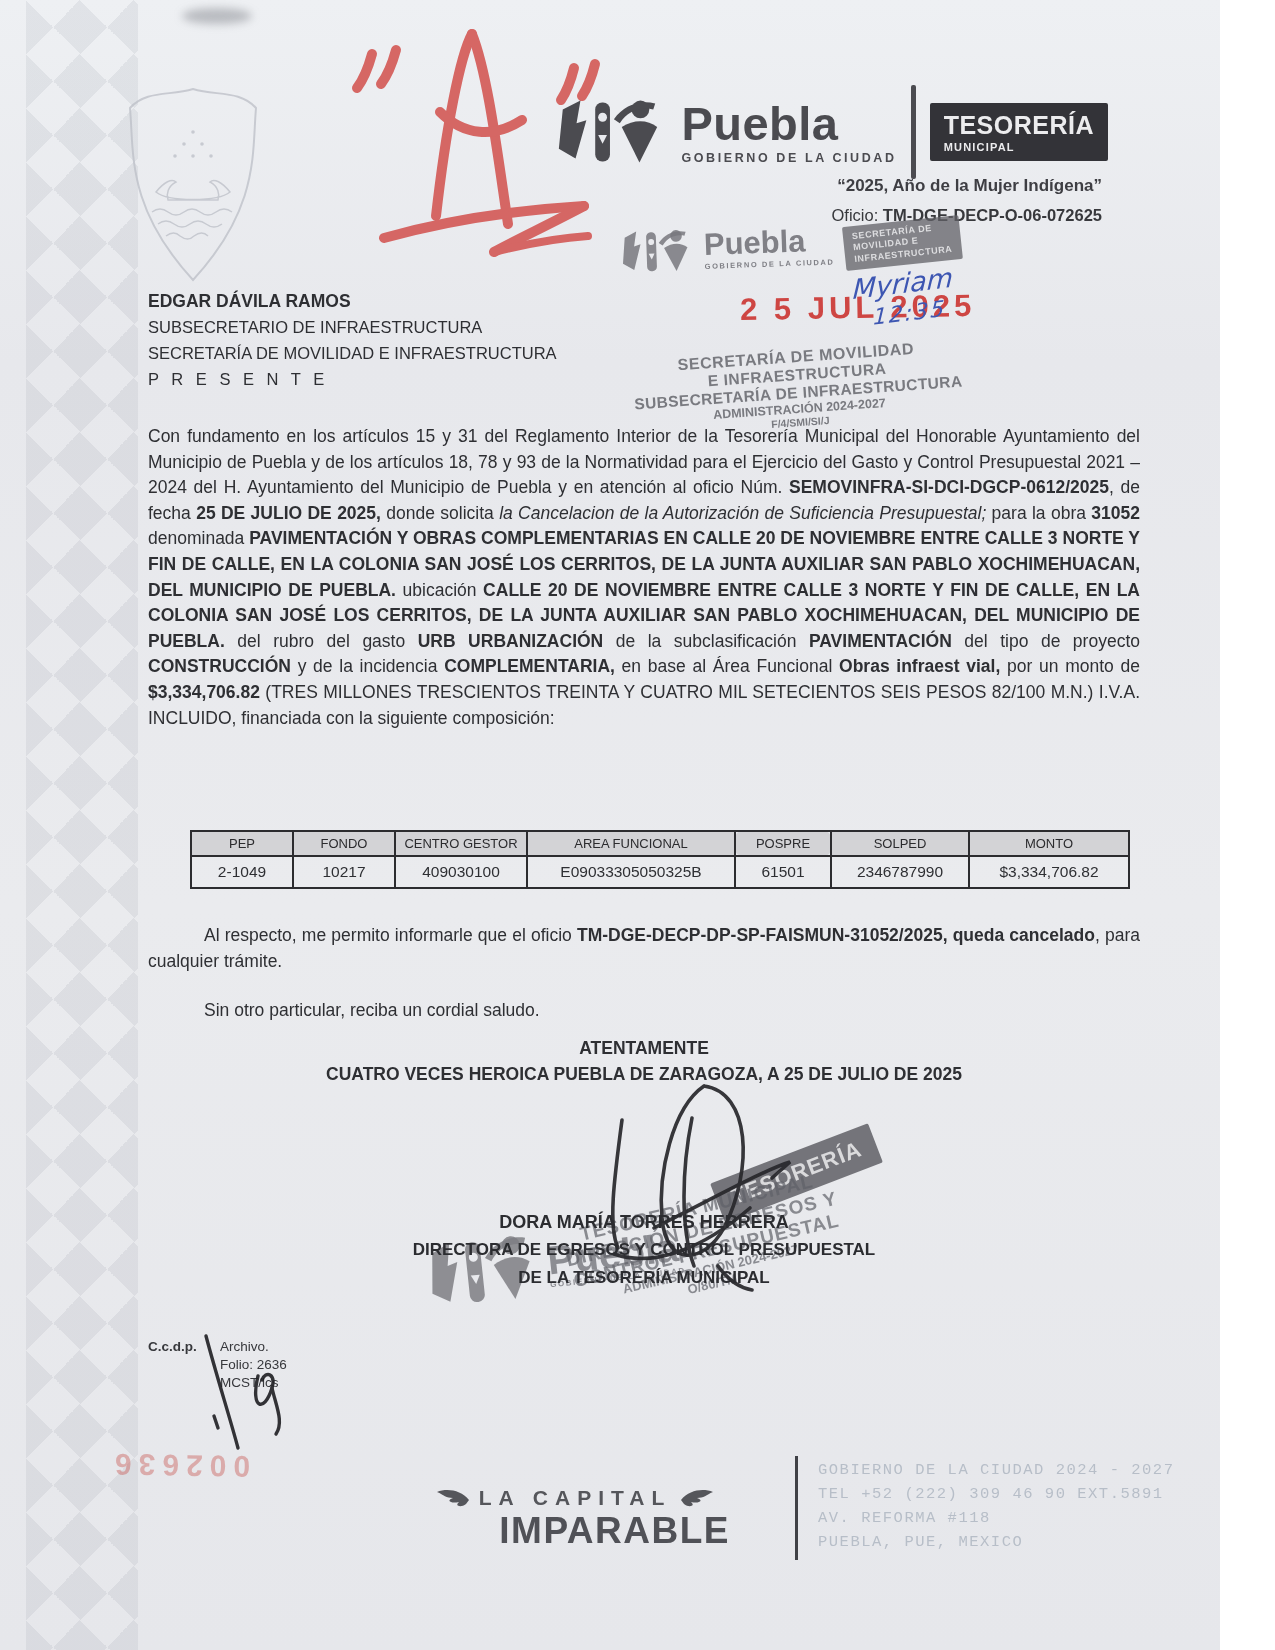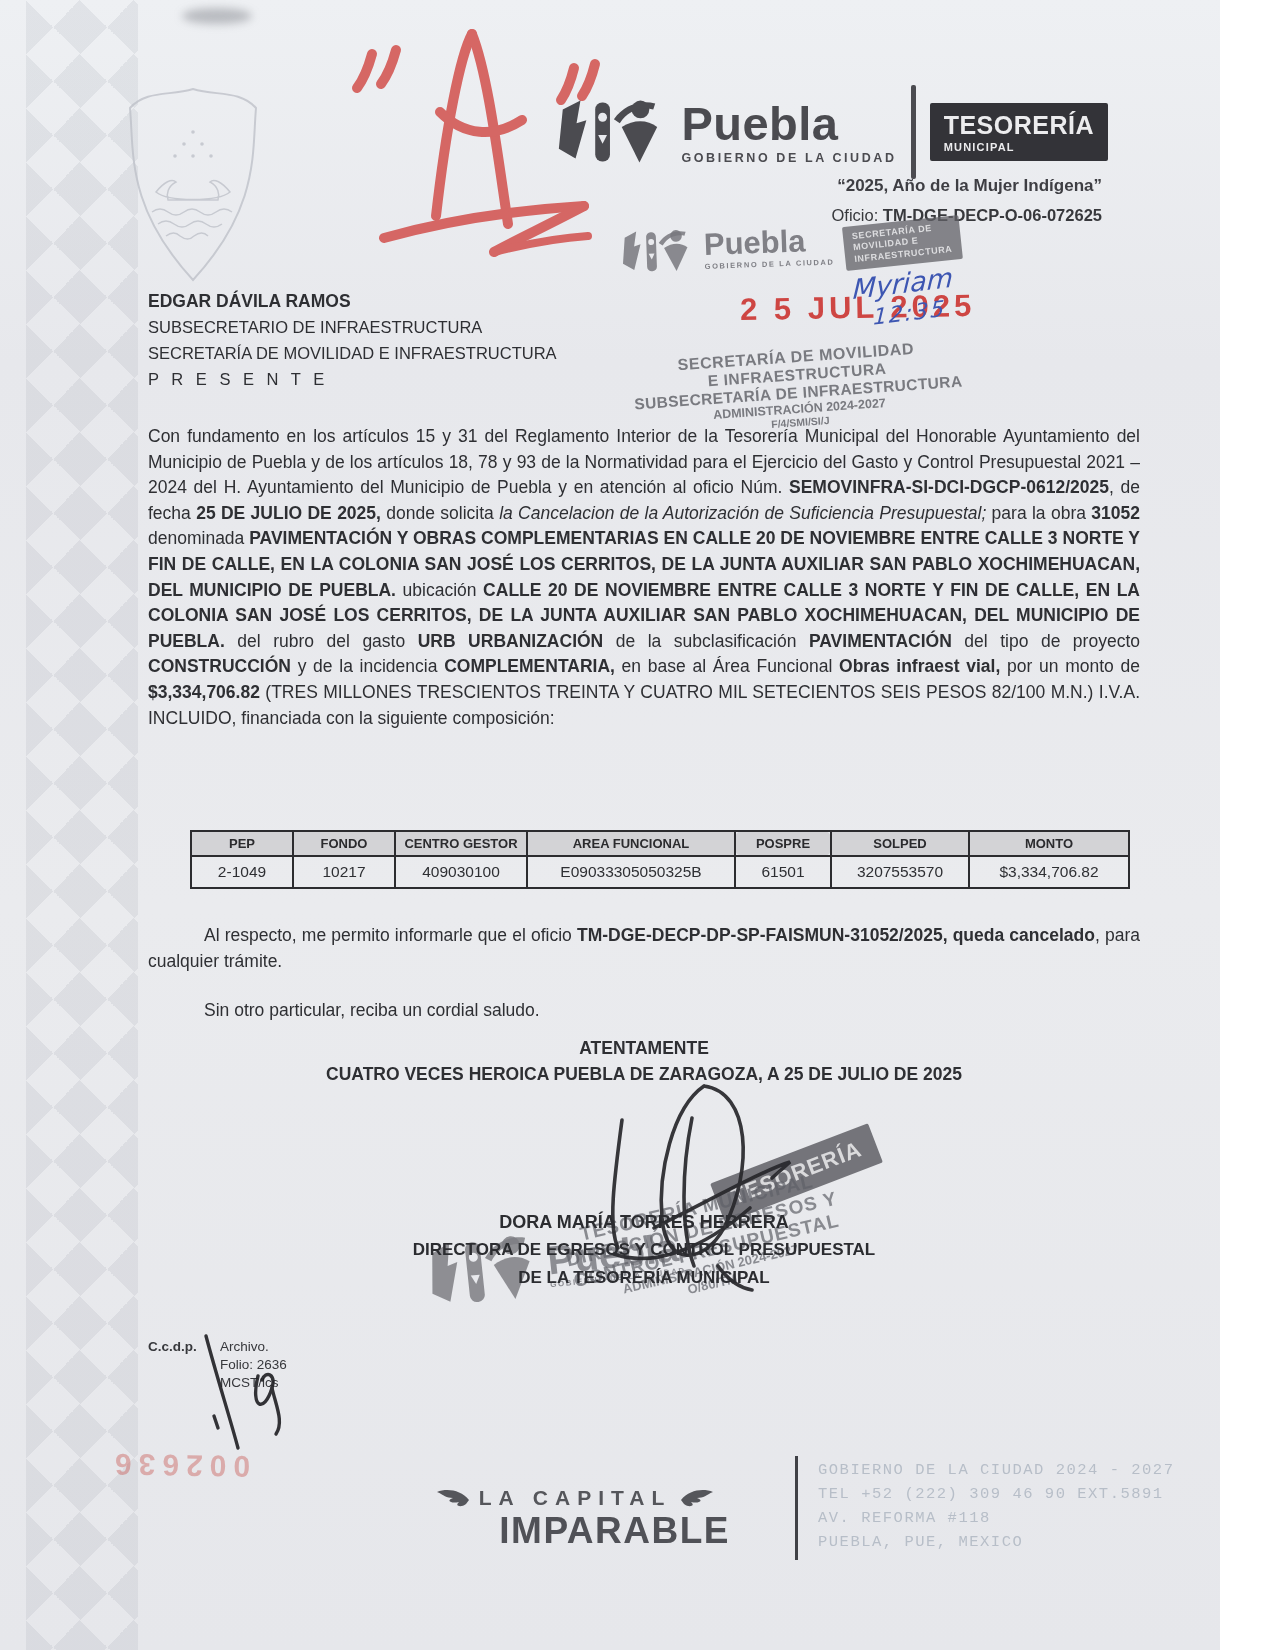--- a/index.html
+++ b/index.html
@@ -62,21 +62,21 @@
   .recipient{position:absolute; left:148px; top:288px; line-height:26px; color:#2e2f33;}
   .recipient .name{font-size:17.5px; font-weight:bold;}
   .recipient .line{font-size:16.5px;}
   .recipient .pres{font-size:16.5px; letter-spacing:4px;}
 
   
   .p1{position:absolute; left:148px; top:424px; width:992px; font-size:17.5px;
     line-height:25.6px; text-align:justify;}
   .funding-table{position:absolute; left:190px; top:830px; border-collapse:collapse; background:transparent;}
   .funding-table th,.funding-table td{border:2px solid #2c2c2f;}
-  .funding-table th{background:#d3d3d6; font-size:13px; font-weight:bold; padding:4px 5px; color:#2b2b2e;}
+  .funding-table th{background:#d3d3d6; font-size:13px; font-weight:normal; padding:4px 5px; color:#2b2b2e;}
   .funding-table td{font-size:15.5px; padding:6px 5px; text-align:center; color:#2e2f33;}
   .funding-table th:nth-child(1){width:90px;} .funding-table th:nth-child(2){width:90px;}
   .funding-table th:nth-child(3){width:120px;} .funding-table th:nth-child(4){width:196px;}
   .funding-table th:nth-child(5){width:84px;border-radius:7px;} .funding-table th:nth-child(6){width:126px;}
   .funding-table th:nth-child(7){width:148px;}
   .p2{position:absolute; left:148px; top:922px; width:992px; font-size:17.5px;
     line-height:26px; text-align:justify; text-indent:56px;}
   .closing{position:absolute; left:148px; top:1000px; width:992px; font-size:17.5px; text-indent:56px;}
   .atent{position:absolute; left:148px; top:1038px; width:992px; text-align:center;
     font-size:17.5px; font-weight:bold;}
@@ -248,21 +248,21 @@
           <th>MONTO</th>
         </tr>
     </thead>
     <tbody>
       <tr>
           <td>2-1049</td>
           <td>10217</td>
           <td>409030100</td>
           <td>E09033305050325B</td>
           <td>61501</td>
-          <td>3207553570</td>
+          <td>2346787990</td>
           <td>$3,334,706.82</td>
         </tr>
     </tbody>
   </table>
 
   <div class="p2"><span>Al respecto, me permito informarle que el oficio </span><span class="b">TM-DGE-DECP-DP-SP-FAISMUN-31052/2025, queda cancelado</span><span>, para cualquier trámite.</span></div>
   <div class="closing">Sin otro particular, reciba un cordial saludo.</div>
   <div class="atent">ATENTAMENTE</div>
   <div class="citydate">CUATRO VECES HEROICA PUEBLA DE ZARAGOZA, A 25 DE JULIO DE 2025</div>
 

